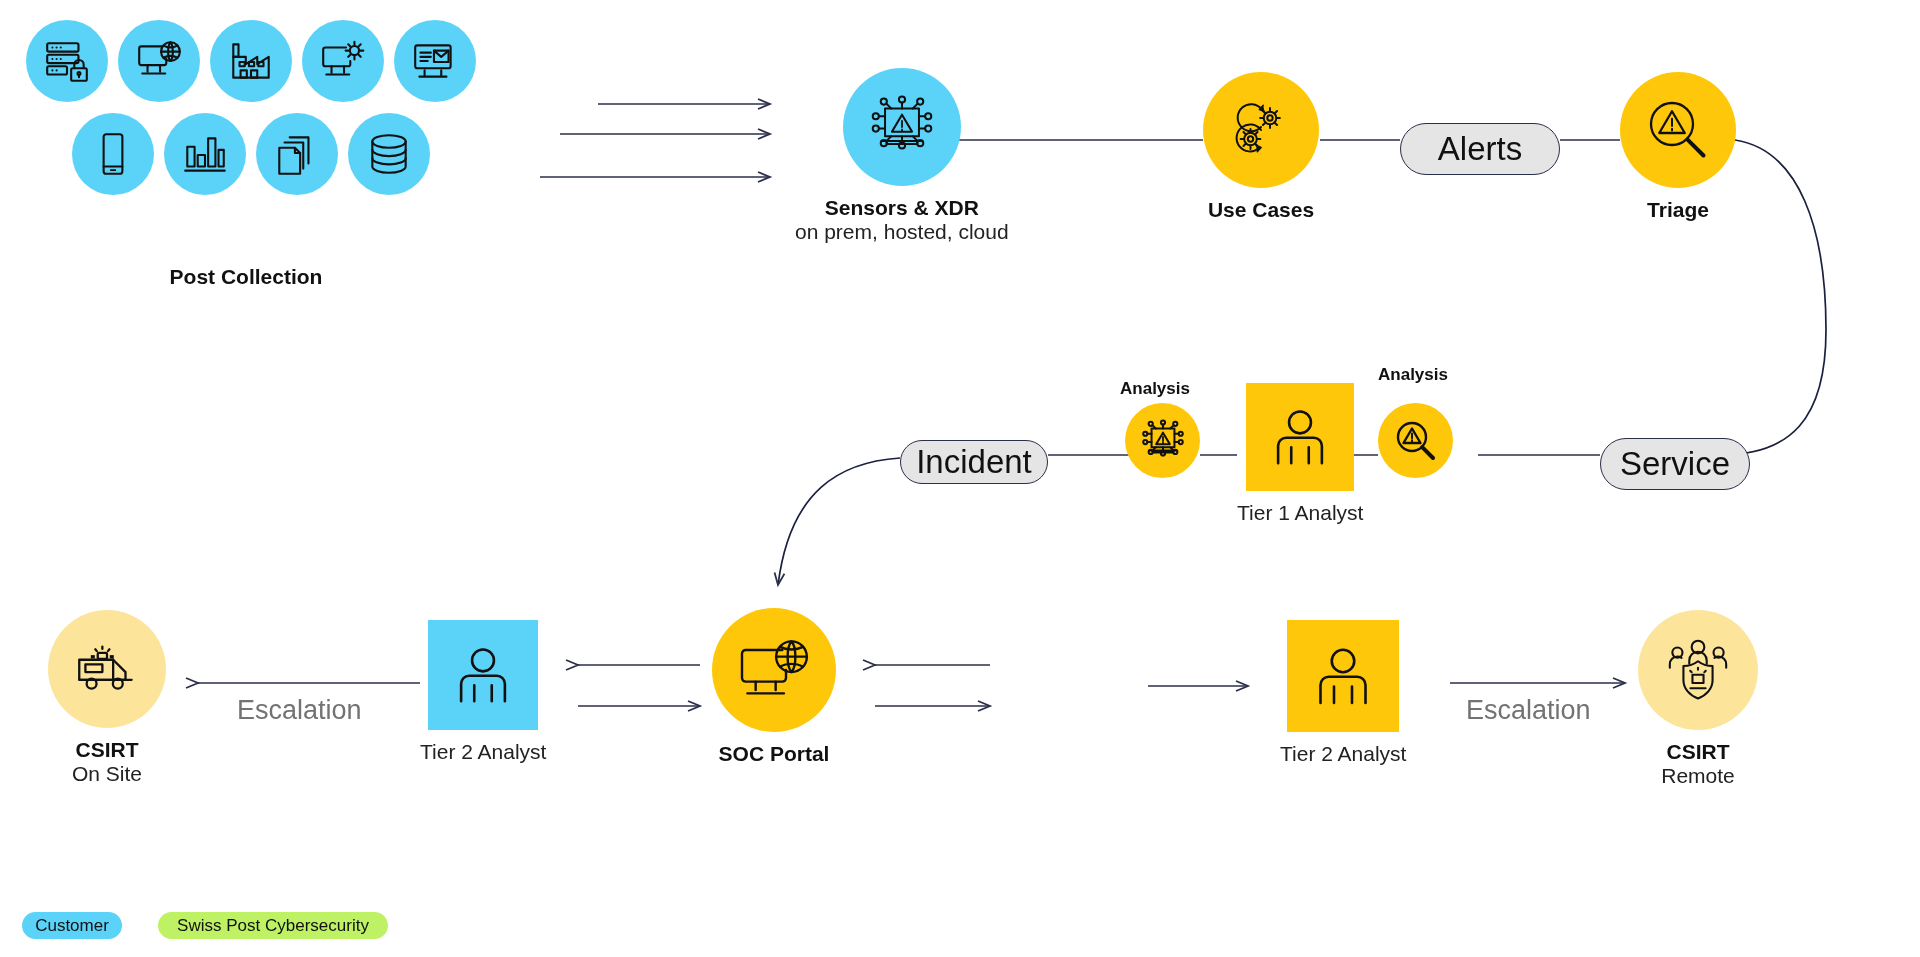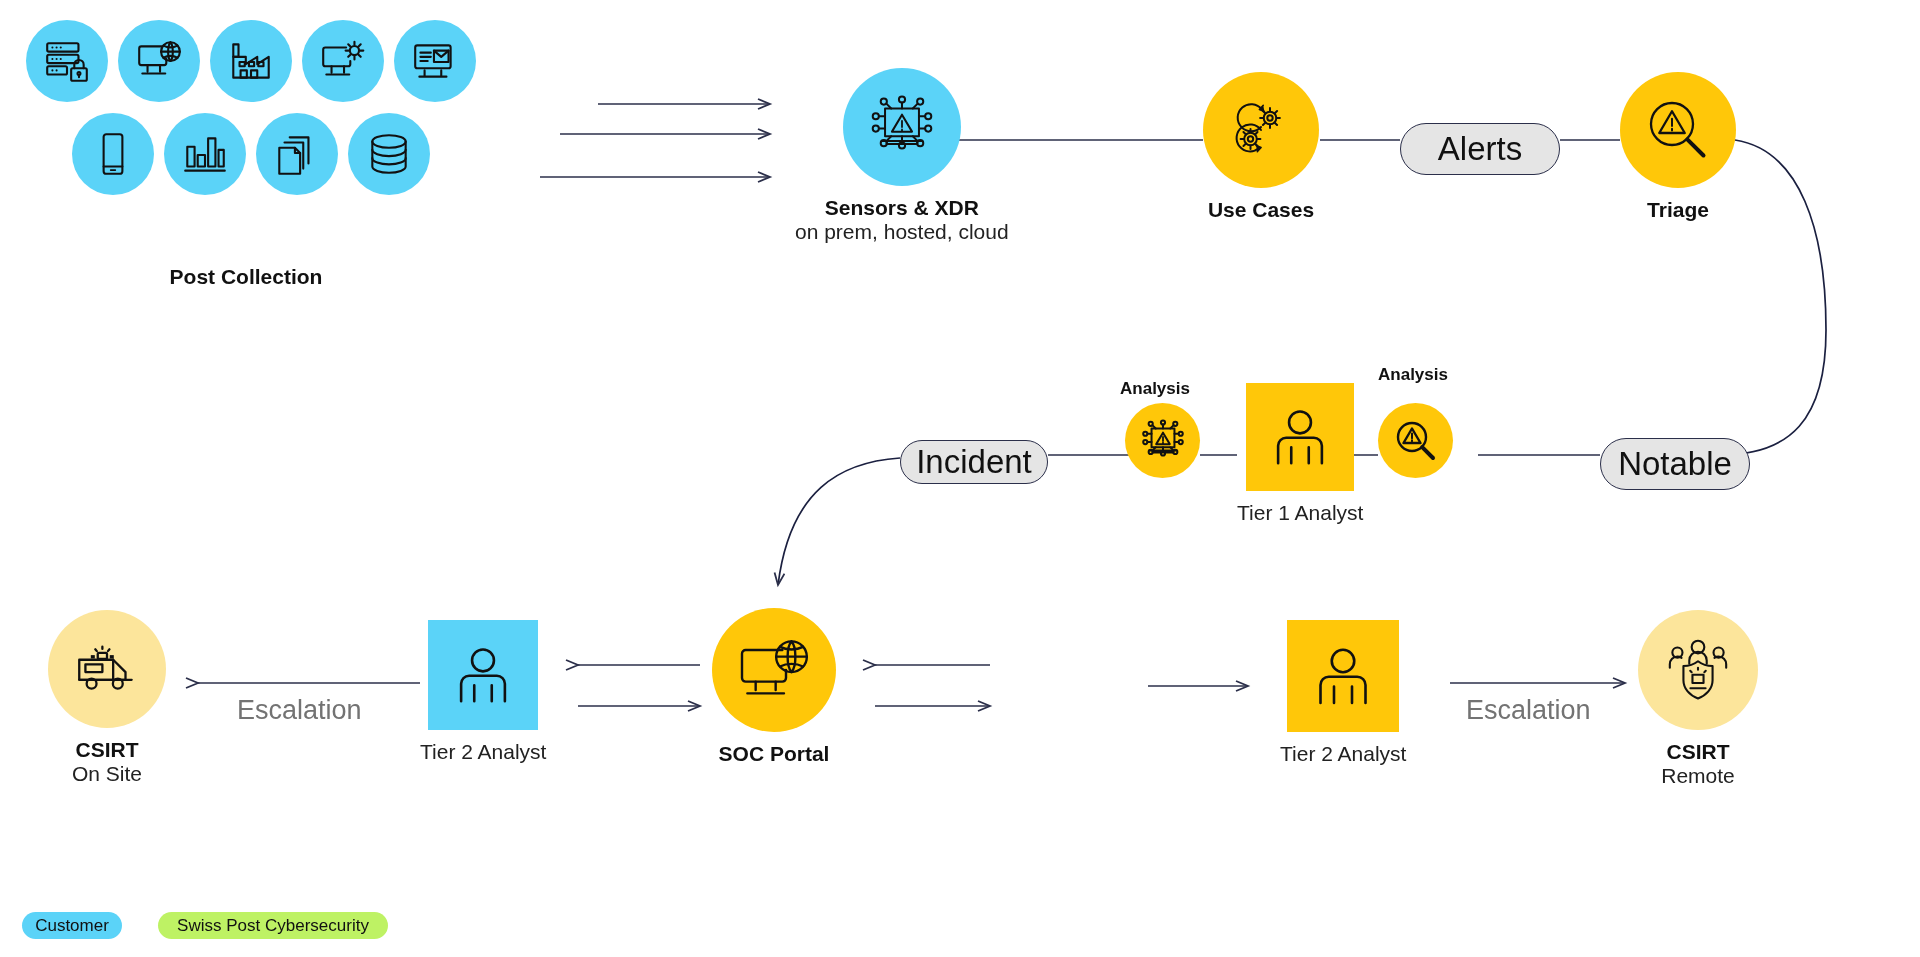--- a/index.html
+++ b/index.html
@@ -328,21 +328,21 @@
     <div class="shape circle yellow" style="width:75px;height:75px;">
       <svg class="ic" width="48" height="48" viewBox="0 0 48 48" fill="none" stroke="#111" stroke-width="2.4" stroke-linecap="round" stroke-linejoin="round">
         <circle cx="20" cy="20" r="14"></circle>
         <path d="M30.2 30.2L41 41" stroke-width="4"></path>
         <path d="M20 11.5l8.5 14.5h-17z"></path>
         <path d="M20 16.5v4.8M20 23.2v1.1" stroke-width="2"></path>
       </svg>
     </div>
   </div>
 
-  <div class="pill" style="left:1600px;top:430px;width:150px;height:52px;">Notable</div>
+  <div class="pill" style="left:1600px;top:430px;width:150px;height:52px;">Service</div>
 
   <div class="node" style="left:48px;top:610px;">
     <div class="shape circle paleyellow" style="width:118px;height:118px;">
       <svg class="ic" width="74" height="74" viewBox="0 0 48 48" fill="none" stroke="#111" stroke-width="2.3" stroke-linecap="round" stroke-linejoin="round">
         <path d="M21 11v-1.5M17.4 12.4l-1-1.2M24.6 12.4l1-1.2"></path>
         <rect x="18" y="13.5" width="6" height="4" rx="0.7"></rect>
         <rect x="13.5" y="15" width="2.6" height="2.2" fill="#111" stroke="none"></rect>
         <rect x="25.8" y="15" width="2.6" height="2.2" fill="#111" stroke="none"></rect>
         <path d="M6 18h22v13H6z"></path>
         <path d="M28 18l8 8v5h-8"></path>

